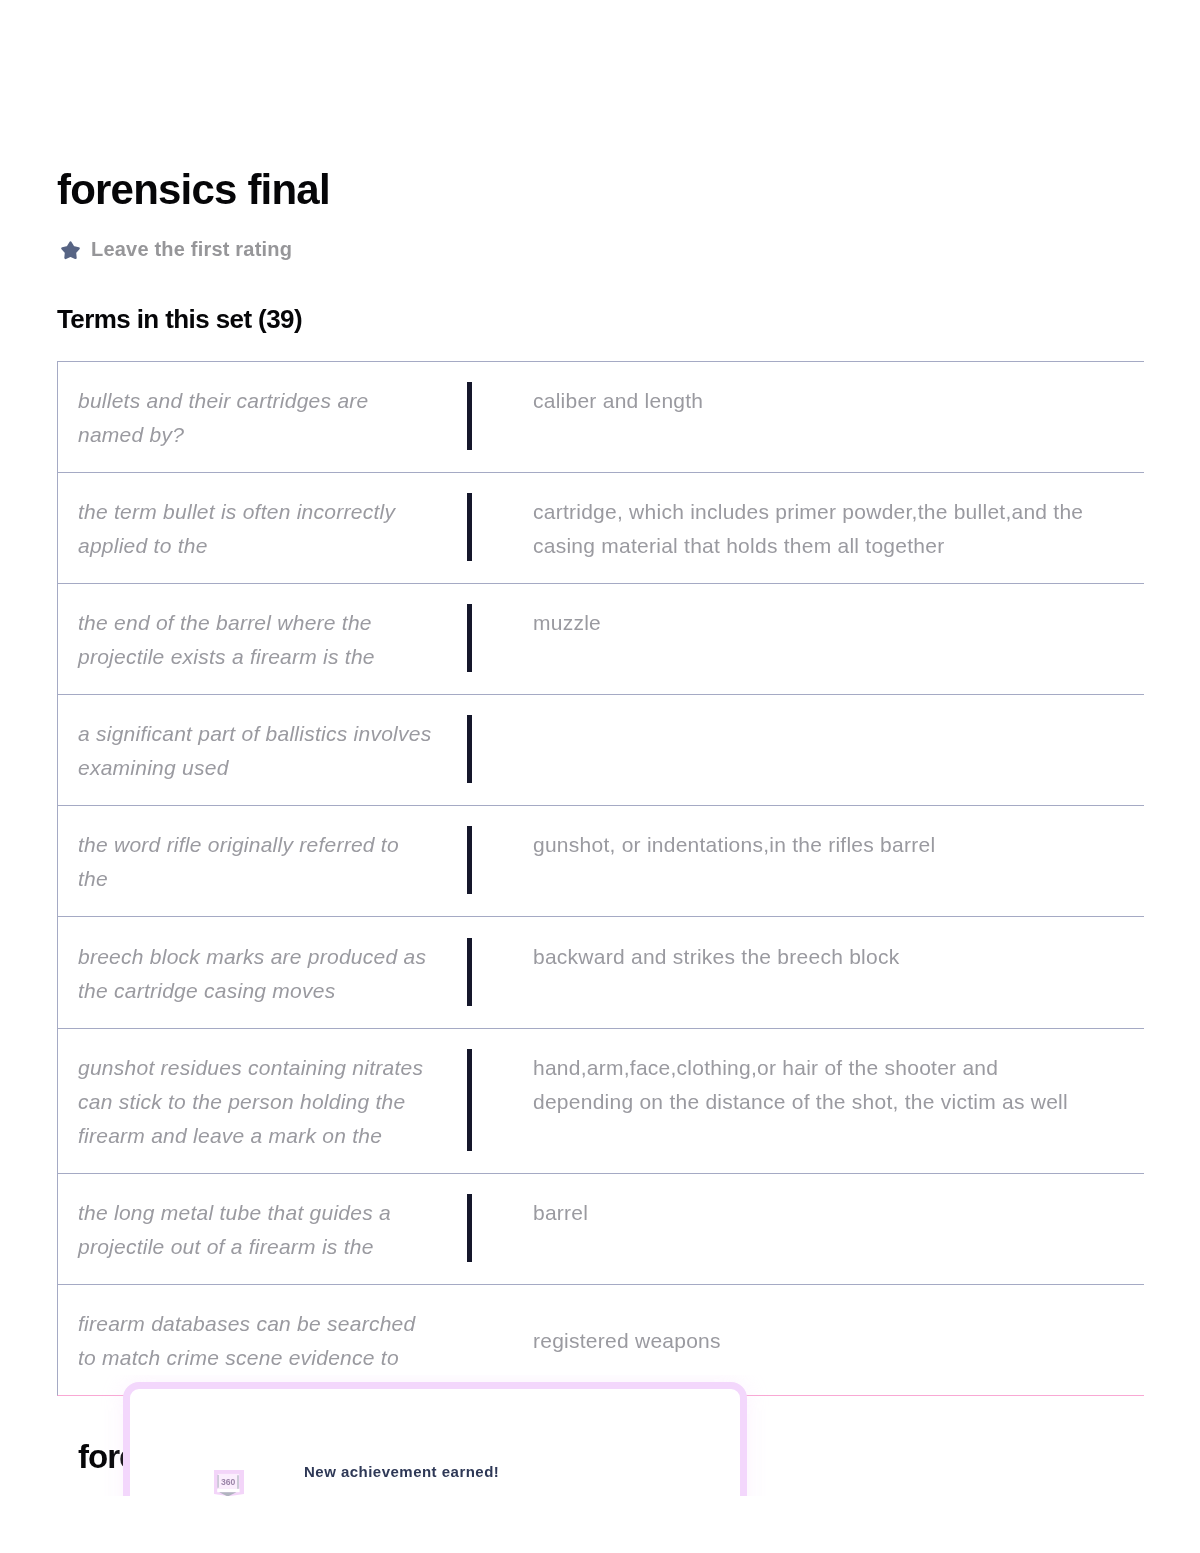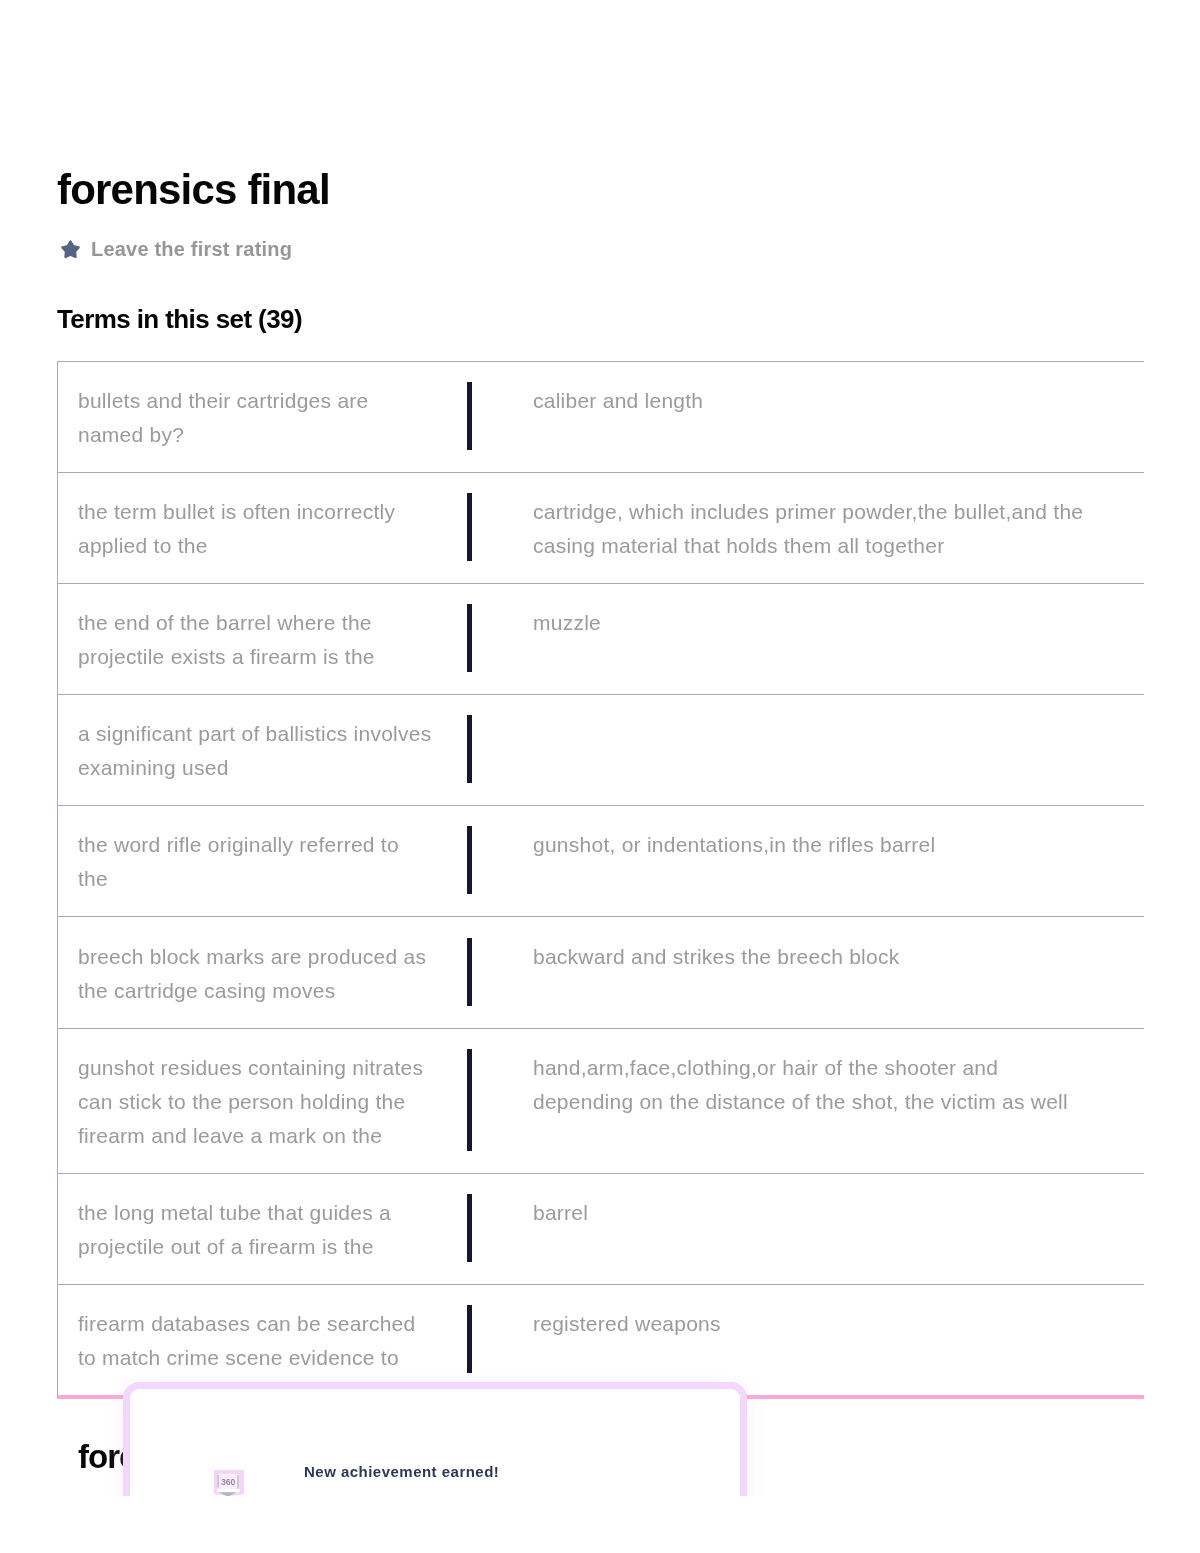--- a/index.html
+++ b/index.html
@@ -14,45 +14,45 @@
   }
 
   
   .set-title {
     position:absolute; left:57px; top:169px;
     font-size:42px; line-height:42px; font-weight:700;
     letter-spacing:-0.8px; color:#060608; white-space:nowrap;
   }
   .rating-row {
     position:absolute; left:60px; top:238px;
-    display:flex; align-items:center;
+    display:flex; align-items:flex-end;
   }
   .rating-row .star-icon { width:21px; height:20px; margin-right:10px; display:block; }
   .rating-row .rating-label {
     font-size:20px; font-weight:700; letter-spacing:0.2px; color:#969699; white-space:nowrap;
   }
   .terms-heading {
     position:absolute; left:57px; top:306px;
     font-size:26px; line-height:26px; font-weight:700;
     letter-spacing:-0.6px; color:#060608; white-space:nowrap;
   }
 
   
   .terms-list { position:absolute; left:57px; top:360.5px; width:1087px; }
   .term-card {
     border-top:1px solid #a5aac4;
     border-left:1px solid #a5aac4;
     display:flex;
     padding:22.2px 0 20px 0;
   }
-  .terms-list .term-card:last-child { border-bottom:4px solid #f9a8d4; }
+  .terms-list .term-card:last-child { border-bottom:1px solid #f9a8d4;align-items:center; }
   .cell {
     font-size:21px; letter-spacing:0.25px; line-height:34px; color:#9a9aa0;
   }
-  .cell-term { width:375px; padding-left:20px; }
+  .cell-term { width:375px; padding-left:20px;font-style:italic; }
   .cell-def  { width:630px; padding-left:61px; }
   .card-divider {
     width:5px; flex:0 0 5px; background:#15172b;
     margin-left:34px; margin-top:-2px; margin-bottom:2px;
   }
 
   
   .footer-title {
     position:absolute; left:78px; top:1440px;
     font-size:33px; line-height:33px; font-weight:700;

